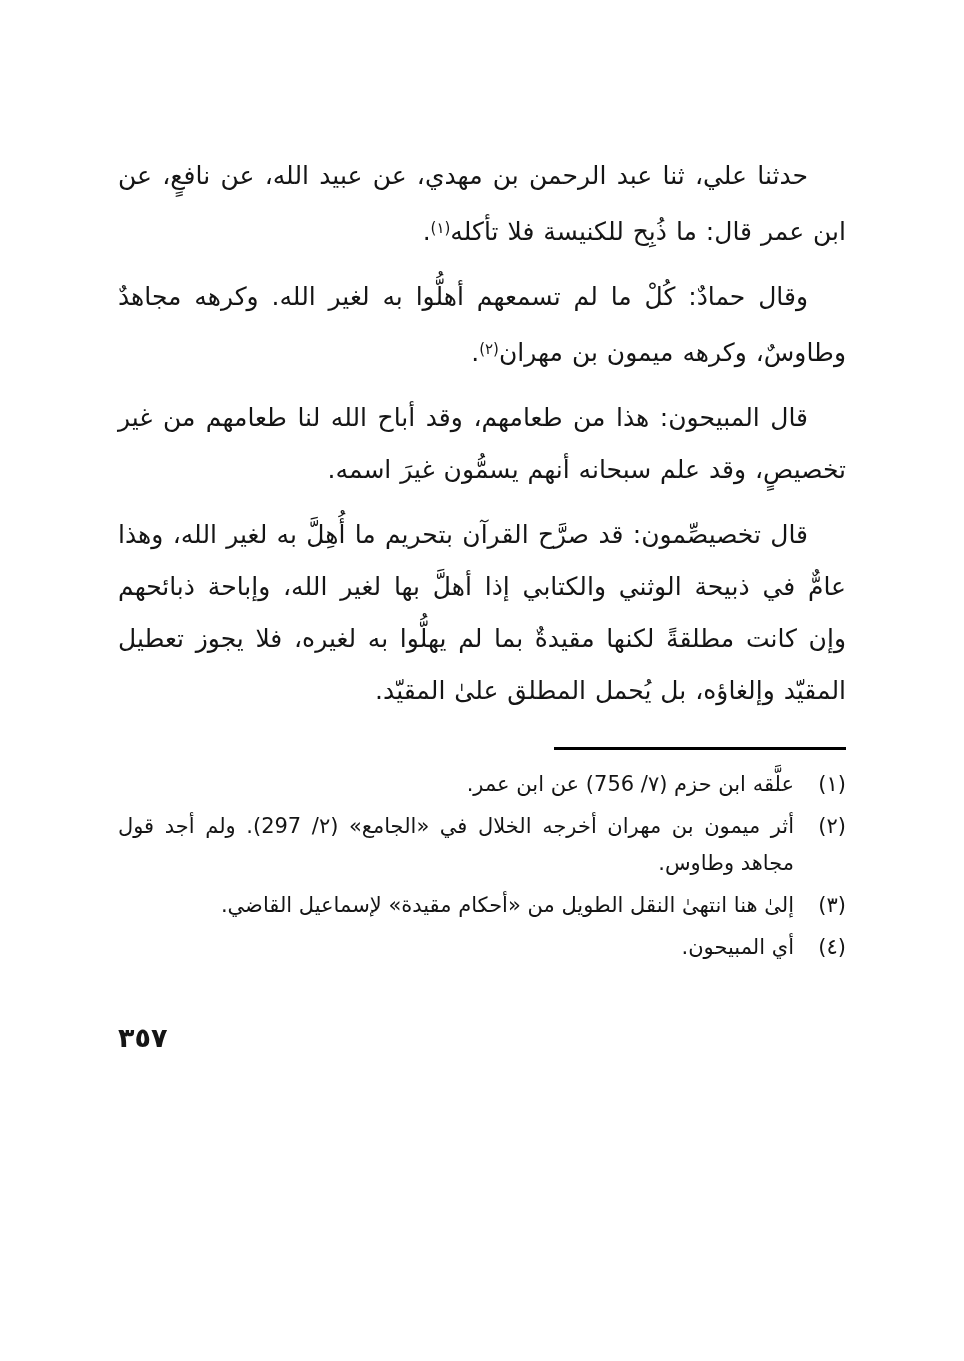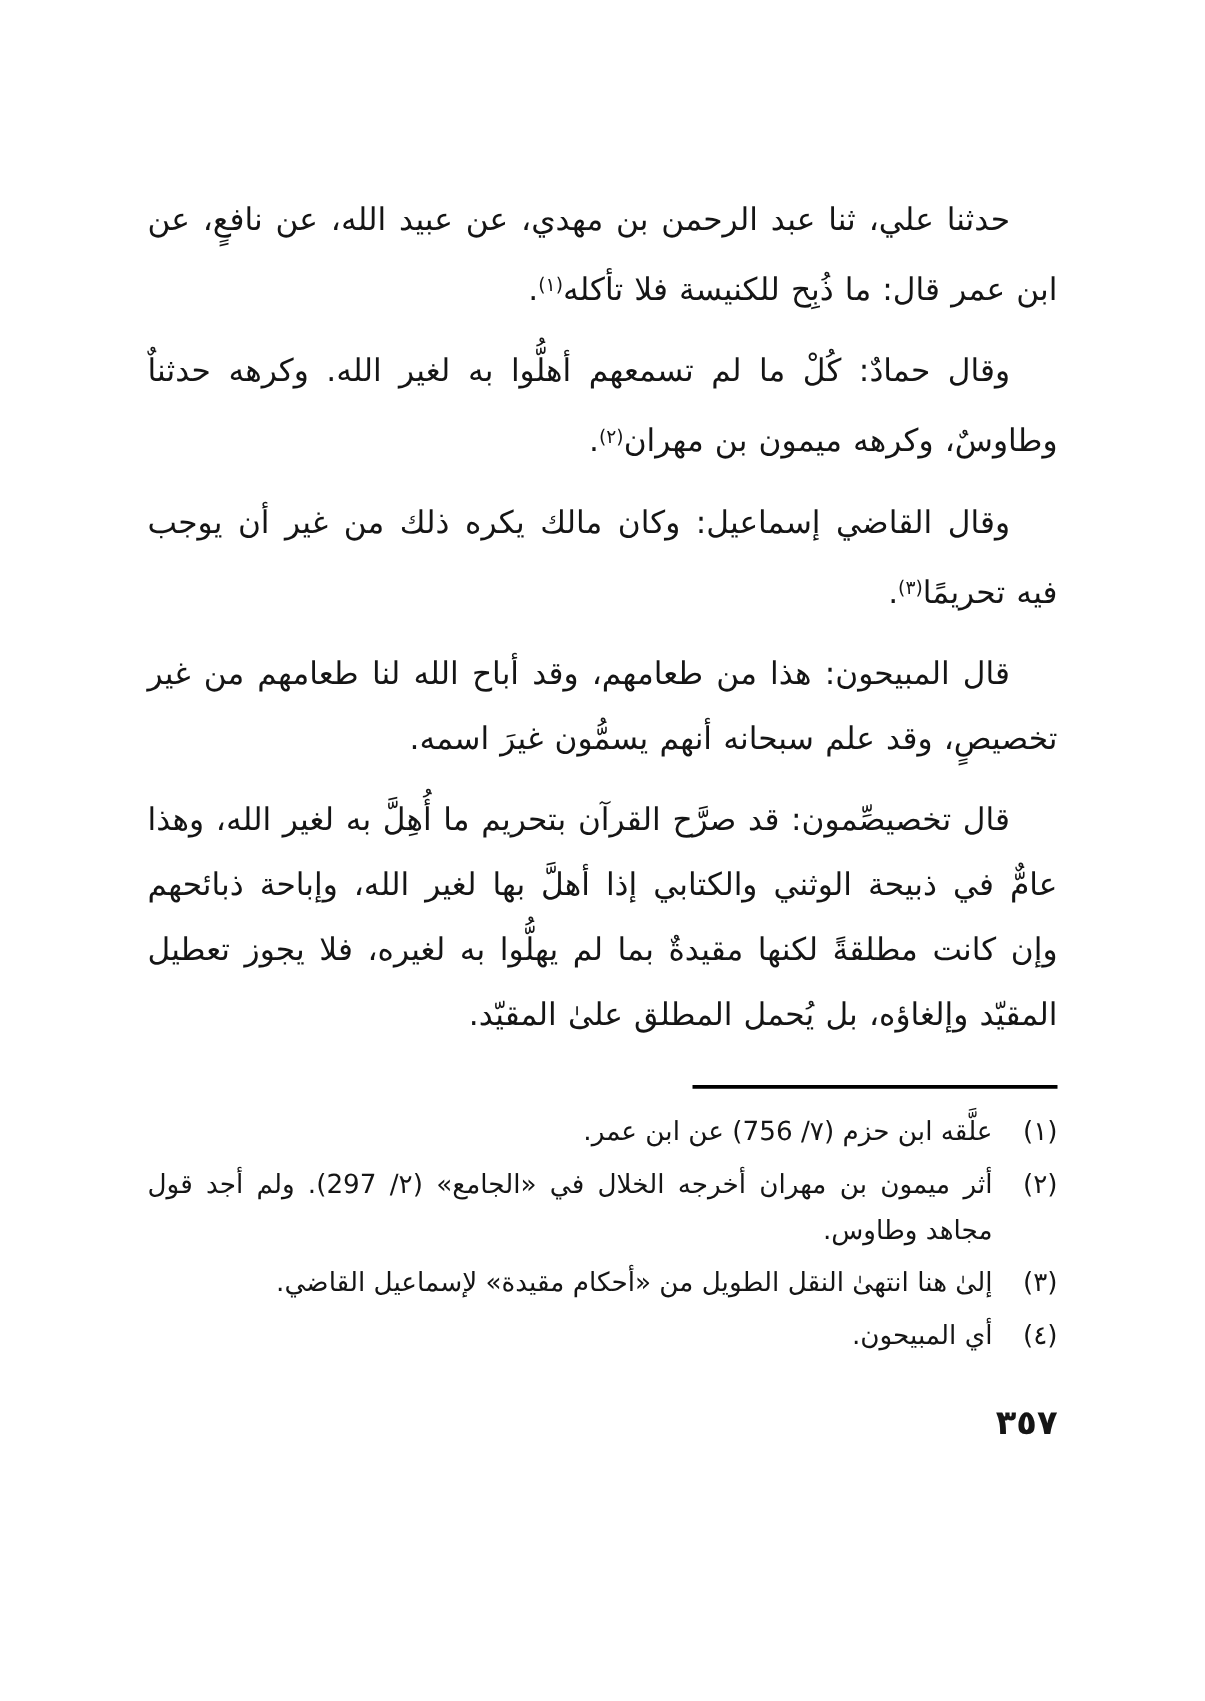--- a/index.html
+++ b/index.html
@@ -49,39 +49,38 @@
   }
   .fn-num {
     flex: 0 0 52px;
     white-space: nowrap;
   }
   .fn-text {
     flex: 1 1 auto;
     text-align: justify;
   }
   .page-number {
-    margin-top: 36px;
-    text-align: right;
+    margin-top: 56px;
+    text-align: left;
     font-size: 27px;
     font-weight: bold;
     direction: rtl;
   }
 </style>
 </head>
 <body>
 
 <div class="page" dir="rtl" lang="ar">
 
   <div class="main-text">
 
     <p class="para"><span>حدثنا علي، ثنا عبد الرحمن بن مهدي، عن عبيد الله، عن نافعٍ، عن ابن عمر قال: ما ذُبِح للكنيسة فلا تأكله</span><span class="fnref">(١)</span><span>.</span></p>
 
-    <p class="para"><span>وقال حمادٌ: كُلْ ما لم تسمعهم أهلُّوا به لغير الله. وكرهه حدثناٌ وطاوسٌ، وكرهه ميمون بن مهران</span><span class="fnref">(٢)</span><span>.</span></p>
+    <p class="para"><span>وقال حمادٌ: كُلْ ما لم تسمعهم أهلُّوا به لغير الله. وكرهه مجاهدٌ وطاوسٌ، وكرهه ميمون بن مهران</span><span class="fnref">(٢)</span><span>.</span></p>
 
-    <p class="para"><span>وقال القاضي إسماعيل: وكان مالك يكره ذلك من غير أن يوجب فيه تحريمًا</span><span class="fnref">(٣)</span><span>.</span></p>
 
     <p class="para"><span class="lead">قال المبيحون:</span><span> هذا من طعامهم، وقد أباح الله لنا طعامهم من غير تخصيصٍ، وقد علم سبحانه أنهم يسمُّون غيرَ اسمه.</span></p>
 
     <p class="para"><span class="lead">قال تخصيصِّمون:</span><span> قد صرَّح القرآن بتحريم ما أُهِلَّ به لغير الله، وهذا عامٌّ في ذبيحة الوثني والكتابي إذا أهلَّ بها لغير الله، وإباحة ذبائحهم وإن كانت مطلقةً لكنها مقيدةٌ بما لم يهلُّوا به لغيره، فلا يجوز تعطيل المقيّد وإلغاؤه، بل يُحمل المطلق علىٰ المقيّد.</span></p>
 
 
   </div>
 
   <div class="footnote-sep"></div>
 

